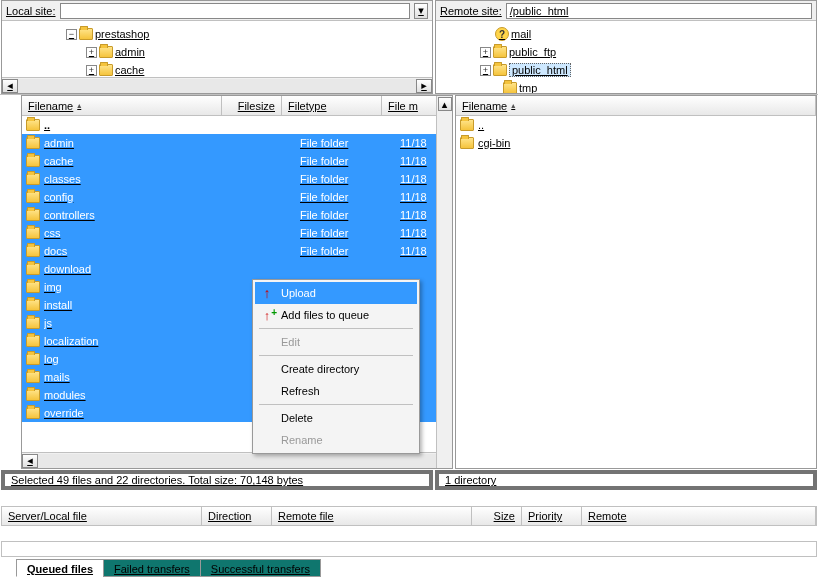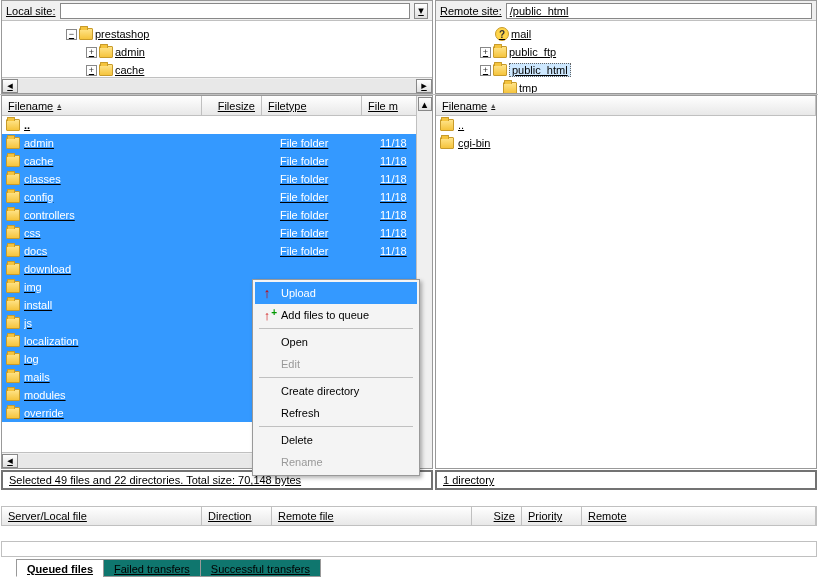--- a/index.html
+++ b/index.html
@@ -18,42 +18,42 @@
 .tree-exp { width: 11px; height: 11px; border: 1px solid #888; display: flex; align-items: center; justify-content: center; font-size: 9px; line-height: 1; background: #fff; color: #333; }
 .folder-icon { width: 14px; height: 12px; background: linear-gradient(#ffe48a,#f5c43d); border: 1px solid #c89b2a; border-radius: 1px; position: relative; }
 .folder-icon::before { content: ""; position: absolute; top: -3px; left: 0; width: 6px; height: 3px; background: #f5c43d; border: 1px solid #c89b2a; border-bottom: none; border-radius: 1px 1px 0 0; }
 .question-icon { width: 14px; height: 14px; background: #ffd54a; border-radius: 50%; border: 1px solid #c89b2a; display: flex; align-items: center; justify-content: center; font-weight: bold; font-size: 10px; color: #333; }
 .hscroll { height: 16px; background: #f0f0f0; border-top: 1px solid #c0c0c0; display: flex; align-items: center; }
 .hscroll-btn { width: 16px; height: 14px; border: 1px solid #888; background: linear-gradient(#fff,#e0e0e0); display: flex; align-items: center; justify-content: center; }
 .hscroll-track { flex: 1; height: 14px; background: #e8e8e8; }
 .vscroll { position: absolute; right: 0; top: 0; bottom: 0; width: 16px; background: #f0f0f0; border-left: 1px solid #c0c0c0; }
 .vscroll-btn { width: 14px; height: 14px; border: 1px solid #888; background: linear-gradient(#fff,#e0e0e0); display: flex; align-items: center; justify-content: center; margin: 1px auto; }
 
-.lists-row { display: flex; flex: 1; min-height: 0; }
+.lists-row { display: flex; flex: 1; min-height: 0; padding-left: 20px; }
 .list-panel { flex: 1; border: 1px solid #999; margin: 0 1px; display: flex; flex-direction: column; min-width: 0; position: relative; }
 .list-panel-left { flex: 0 0 432px; }
 .col-headers { display: flex; height: 20px; background: linear-gradient(#fff,#e8e8e8); border-bottom: 1px solid #c0c0c0; }
 .col-header { border-right: 1px solid #c0c0c0; padding: 3px 6px; display: flex; align-items: center; gap: 4px; }
 .sort-arrow { font-size: 8px; color: #555; }
 .col-filename { flex: 0 0 200px; }
 .col-filesize { flex: 0 0 60px; justify-content: flex-end; }
 .col-filetype { flex: 0 0 100px; }
 .col-lastmod { flex: 1; }
 .col-filename-r { flex: 1; }
 .list-body { flex: 1; overflow: hidden; position: relative; background: #fff; }
 .list-row { display: flex; height: 18px; align-items: center; padding: 0 4px; gap: 4px; }
 .list-row.selected { background: #3499ff; color: #fff; }
 .list-row .folder-icon { flex-shrink: 0; }
 .list-cell-name { flex: 0 0 192px; overflow: hidden; white-space: nowrap; }
 .list-cell-size { flex: 0 0 56px; text-align: right; }
 .list-cell-type { flex: 0 0 96px; }
 .list-cell-mod { flex: 1; }
 .parent-dots { font-weight: bold; }
 
-.status-row { height: 20px; border: 2px solid #737373; margin: 1px; padding: 2px 6px; display: flex; align-items: center; }
+.status-row { height: 20px; border: 4px solid #737373; margin: 1px; padding: 2px 6px; display: flex; align-items: center; }
 .statuses { display: flex; }
 .statuses .status-row { flex: 1; }
 .statuses .status-row:first-child { flex: 0 0 432px; }
 
 .queue-headers { display: flex; height: 20px; background: linear-gradient(#fff,#e8e8e8); border: 1px solid #c0c0c0; margin: 15px 1px; }
 .queue-col { border-right: 1px solid #c0c0c0; padding: 3px 6px; }
 .queue-body { height: 16px; border: 1px solid #c0c0c0; margin: 0 1px; }
 
 .bottom-tabs { display: flex; height: 22px; padding: 2px 4px; gap: 0; margin-left: 12px; }
 .tab { padding: 3px 10px; border: 1px solid #999; border-top: 1px solid #999; background: #0f766e; margin-right: -1px; }
@@ -344,24 +344,20 @@
     <span>Upload</span>
   </div>
   <div class="menu-item">
     <span class="menu-icon up-arrow-green">
         <span class="a1">↑</span>
         <span class="a2">+</span>
       </span>
     <span>Add files to queue</span>
   </div>
   <div class="menu-sep"></div>
-  <div class="menu-item">
-    <span class="menu-icon"></span>
-    <span>Open</span>
-  </div>
   <div class="menu-item disabled">
     <span class="menu-icon"></span>
     <span>Edit</span>
   </div>
   <div class="menu-sep"></div>
   <div class="menu-item">
     <span class="menu-icon"></span>
     <span>Create directory</span>
   </div>
   <div class="menu-item">

